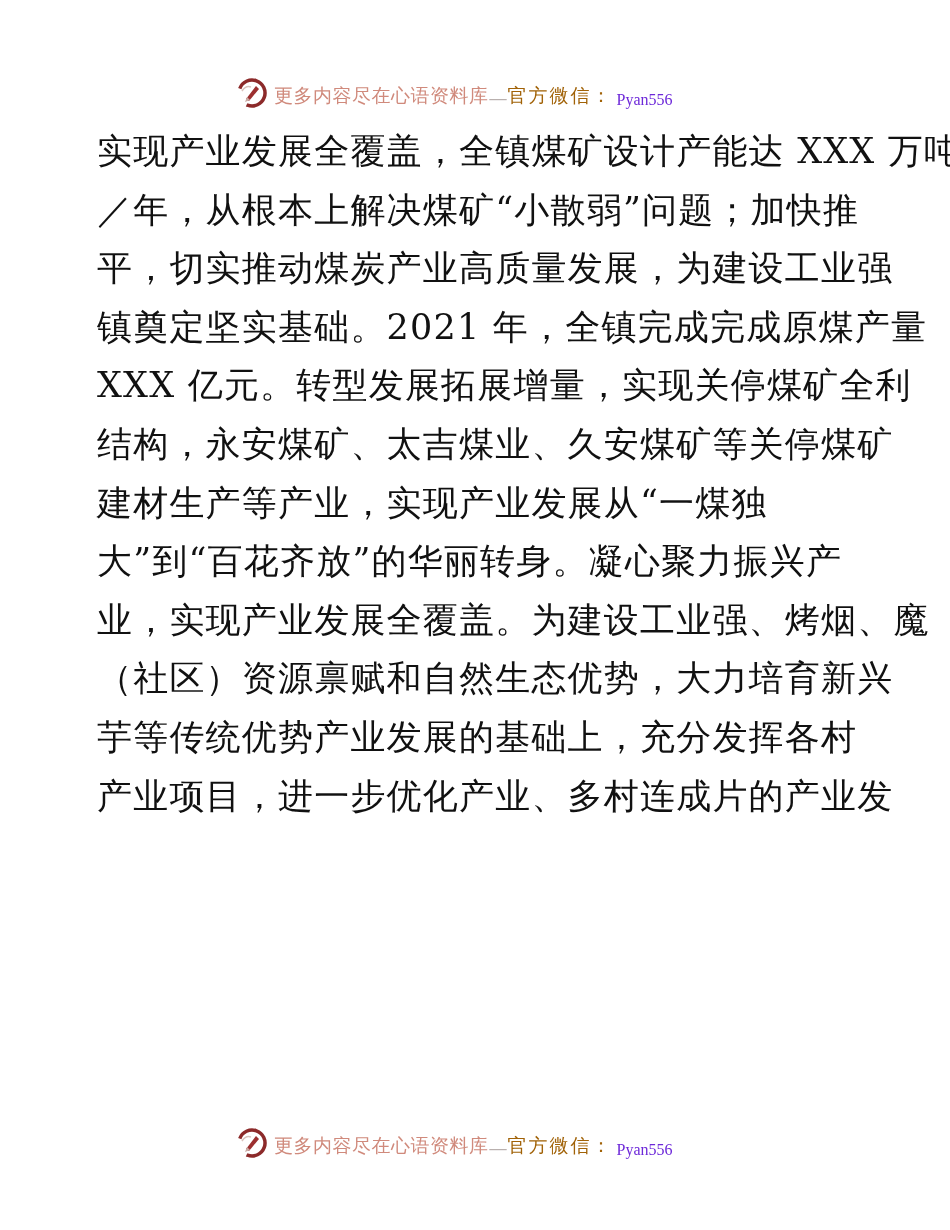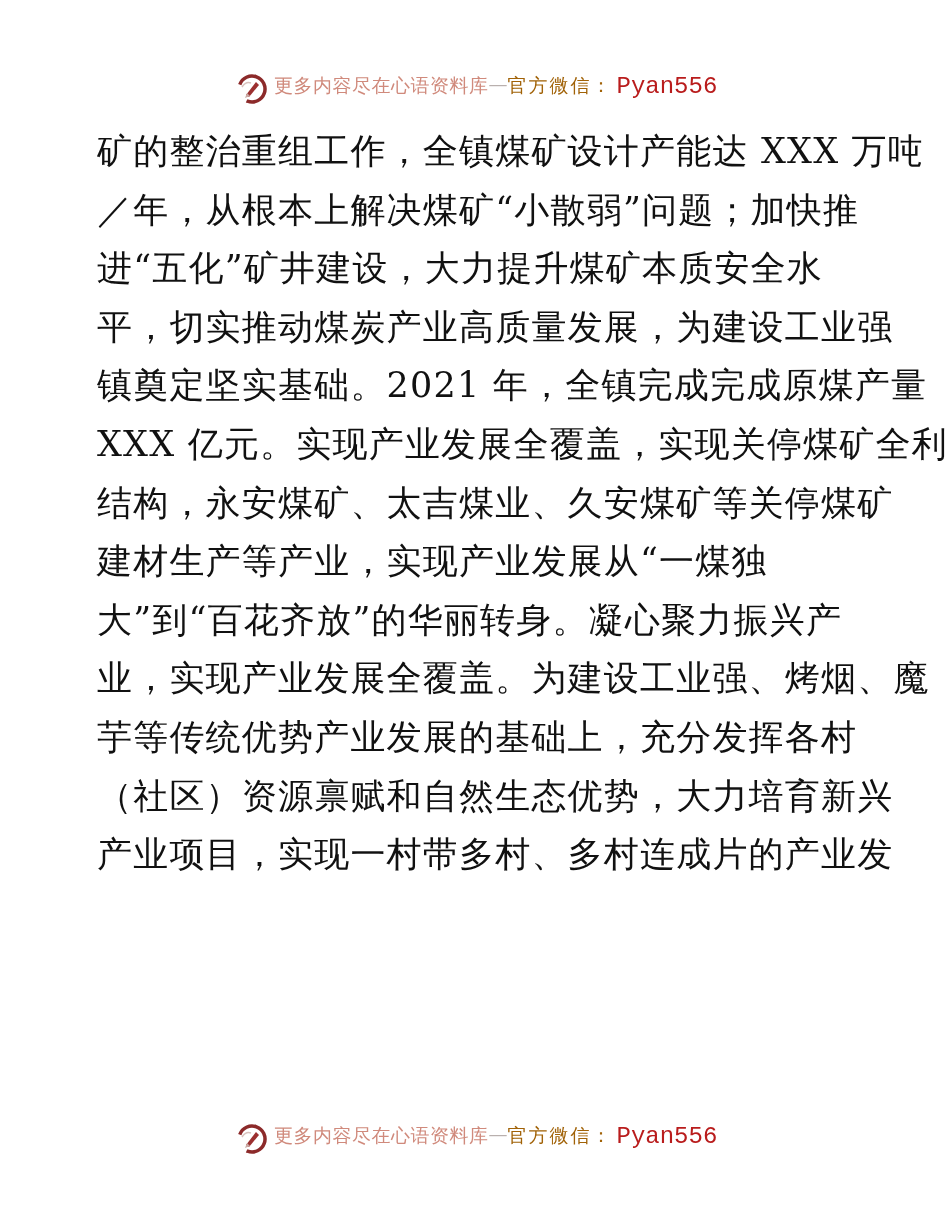--- a/index.html
+++ b/index.html
@@ -12,21 +12,21 @@
       height: 1230px;
       position: relative;
       overflow: hidden;
       font-family: "DejaVu Serif", "Liberation Serif", serif;
     }
     .watermark {
       position: absolute;
       left: 236px;
       height: 36px;
       display: flex;
-      align-items: flex-start;
+      align-items: flex-end;
       white-space: nowrap;
       font-family: "DejaVu Serif", "Liberation Serif", serif;
     }
     .watermark.top { top: 73px; }
     .watermark.bottom { top: 1123px; }
     .wm-logo {
       width: 32px;
       height: 32px;
       margin-right: 6px;
       flex: 0 0 auto;
@@ -39,23 +39,23 @@
     .wm-dash {
       color: #b9b0ae;
       font-size: 19px;
     }
     .wm-wechat {
       color: #a16207;
       font-size: 19px;
       letter-spacing: 2px;
     }
     .wm-id {
-      color: #b91c1c;
-      font-size: 24px;
-      font-family: Liberation Mono, monospace;
+      color: #6d28d9;
+      font-size: 16px;
+      font-family: Liberation Serif, serif;
       margin-left: 4px;
     }
     .content {
       position: absolute;
       left: 97px;
       top: 122px;
       width: 770px;
     }
     .line {
       height: 58.6px;
@@ -76,33 +76,32 @@
     <path d="M9 25 L11 20 L14 23 Z" fill="#c9a9a3"></path>
     <path d="M6 14 Q10 8 15 10" fill="none" stroke="#d8c2bd" stroke-width="1.5"></path>
   </svg>
   <span class="wm-main">更多内容尽在心语资料库</span>
   <span class="wm-dash">—</span>
   <span class="wm-wechat">官方微信：</span>
   <span class="wm-id">Pyan556</span>
 </div>
 
 <div class="content">
-  <div class="line">矿的整治重组工作，全镇煤矿设计产能达 XXX 万吨</div>
+  <div class="line">实现产业发展全覆盖，全镇煤矿设计产能达 XXX 万吨</div>
   <div class="line">／年，从根本上解决煤矿“小散弱”问题；加快推</div>
-  <div class="line">进“五化”矿井建设，大力提升煤矿本质安全水</div>
   <div class="line">平，切实推动煤炭产业高质量发展，为建设工业强</div>
   <div class="line">镇奠定坚实基础。2021 年，全镇完成完成原煤产量</div>
-  <div class="line">XXX 亿元。实现产业发展全覆盖，实现关停煤矿全利</div>
+  <div class="line">XXX 亿元。转型发展拓展增量，实现关停煤矿全利</div>
   <div class="line">结构，永安煤矿、太吉煤业、久安煤矿等关停煤矿</div>
   <div class="line">建材生产等产业，实现产业发展从“一煤独</div>
   <div class="line">大”到“百花齐放”的华丽转身。凝心聚力振兴产</div>
   <div class="line">业，实现产业发展全覆盖。为建设工业强、烤烟、魔</div>
+  <div class="line">（社区）资源禀赋和自然生态优势，大力培育新兴</div>
   <div class="line">芋等传统优势产业发展的基础上，充分发挥各村</div>
-  <div class="line">（社区）资源禀赋和自然生态优势，大力培育新兴</div>
-  <div class="line">产业项目，实现一村带多村、多村连成片的产业发</div>
+  <div class="line">产业项目，进一步优化产业、多村连成片的产业发</div>
 </div>
 
 <div class="watermark bottom">
   <svg class="wm-logo" viewBox="0 0 32 32">
     <circle cx="16" cy="16" r="13" fill="none" stroke="#8c2a2a" stroke-width="3.5" stroke-dasharray="62 20" transform="rotate(200 16 16)"></circle>
     <path d="M10 22 L20 9 L23 12 L13 24 Z" fill="#9c3030"></path>
     <path d="M9 25 L11 20 L14 23 Z" fill="#c9a9a3"></path>
     <path d="M6 14 Q10 8 15 10" fill="none" stroke="#d8c2bd" stroke-width="1.5"></path>
   </svg>
   <span class="wm-main">更多内容尽在心语资料库</span>

